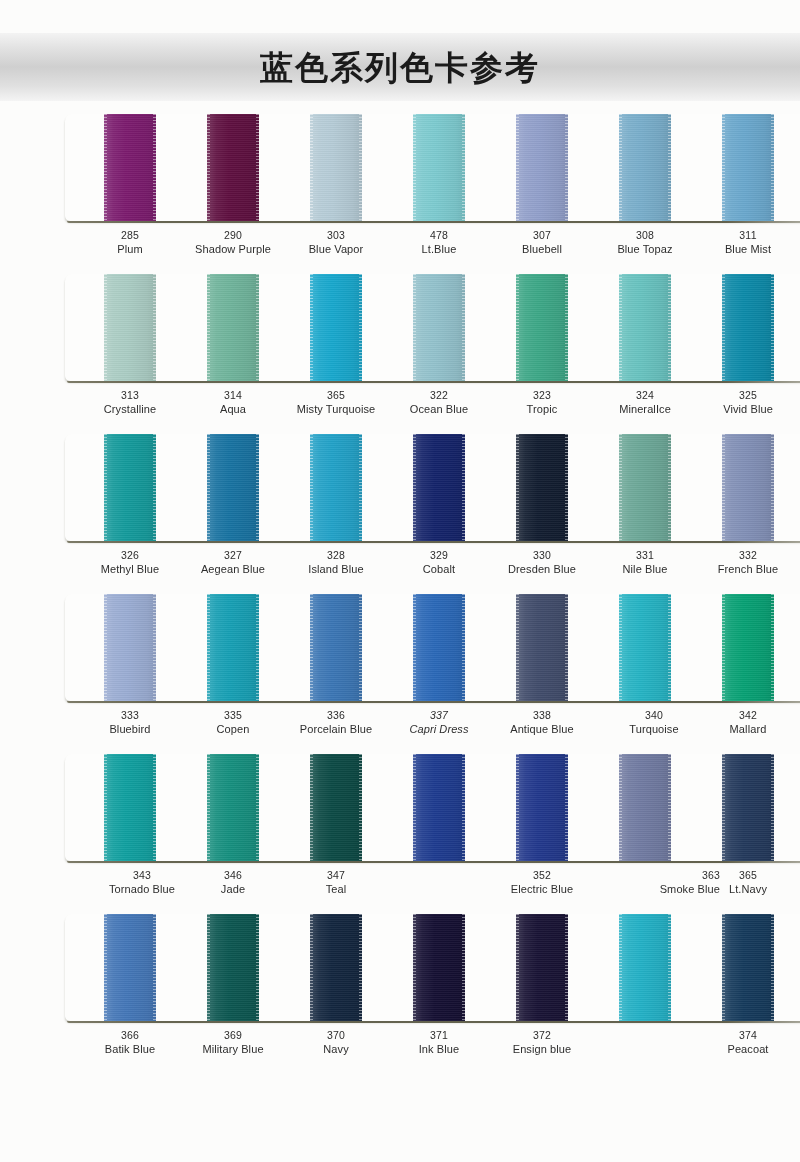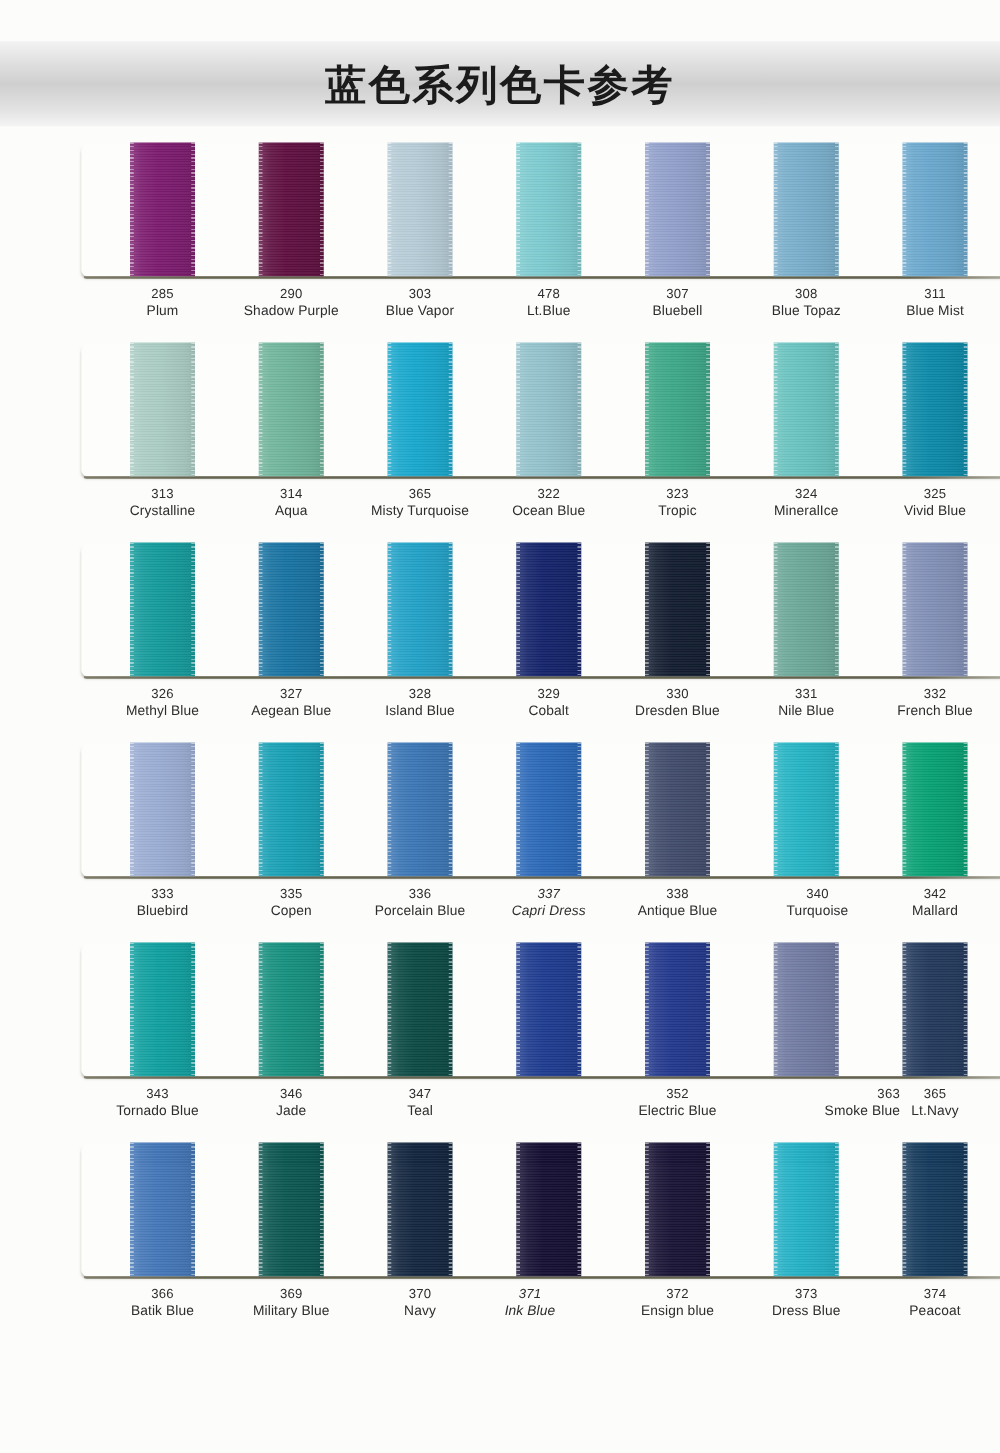--- a/index.html
+++ b/index.html
@@ -420,21 +420,21 @@
         <span class="name">Mallard</span>
       </div>
     </div>
     <div class="swatch-row">
       <div class="card"></div>
       <div class="strip" title="343 Tornado Blue" style="left: 57px; background: rgb(16, 160, 160);">
         <span class="sheen"></span>
         <span class="edge left"></span>
         <span class="edge right"></span>
       </div>
-      <div class="label" style="left: 4px;">
+      <div class="label" style="left: 20px;">
         <span class="code">343</span>
         <span class="name">Tornado Blue</span>
       </div>
       <div class="strip" title="346 Jade" style="left: 160px; background: rgb(22, 144, 127);">
         <span class="sheen"></span>
         <span class="edge left"></span>
         <span class="edge right"></span>
       </div>
       <div class="label" style="left: 111px;">
         <span class="code">346</span>
@@ -509,42 +509,38 @@
       </div>
       <div class="label" style="left: 214px;">
         <span class="code">370</span>
         <span class="name">Navy</span>
       </div>
       <div class="strip" title="371 Ink Blue" style="left: 366px; background: rgb(21, 15, 51);">
         <span class="sheen"></span>
         <span class="edge left"></span>
         <span class="edge right"></span>
       </div>
-      <div class="label" style="left: 302px; font-style: italic;">
+      <div class="label" style="left: 317px;">
         <span class="code">371</span>
         <span class="name">Ink Blue</span>
       </div>
       <div class="strip" title="372 Ensign blue" style="left: 469px; background: rgb(25, 19, 53);">
         <span class="sheen"></span>
         <span class="edge left"></span>
         <span class="edge right"></span>
       </div>
       <div class="label" style="left: 420px;">
         <span class="code">372</span>
         <span class="name">Ensign blue</span>
       </div>
       <div class="strip" title="373 Dress Blue" style="left: 572px; background: rgb(35, 177, 198);">
         <span class="sheen"></span>
         <span class="edge left"></span>
         <span class="edge right"></span>
       </div>
-      <div class="label" style="left: 523px;">
-        <span class="code">373</span>
-        <span class="name">Dress Blue</span>
-      </div>
       <div class="strip" title="374 Peacoat" style="left: 675px; background: rgb(21, 58, 92);">
         <span class="sheen"></span>
         <span class="edge left"></span>
         <span class="edge right"></span>
       </div>
       <div class="label" style="left: 626px;">
         <span class="code">374</span>
         <span class="name">Peacoat</span>
       </div>
     </div>

